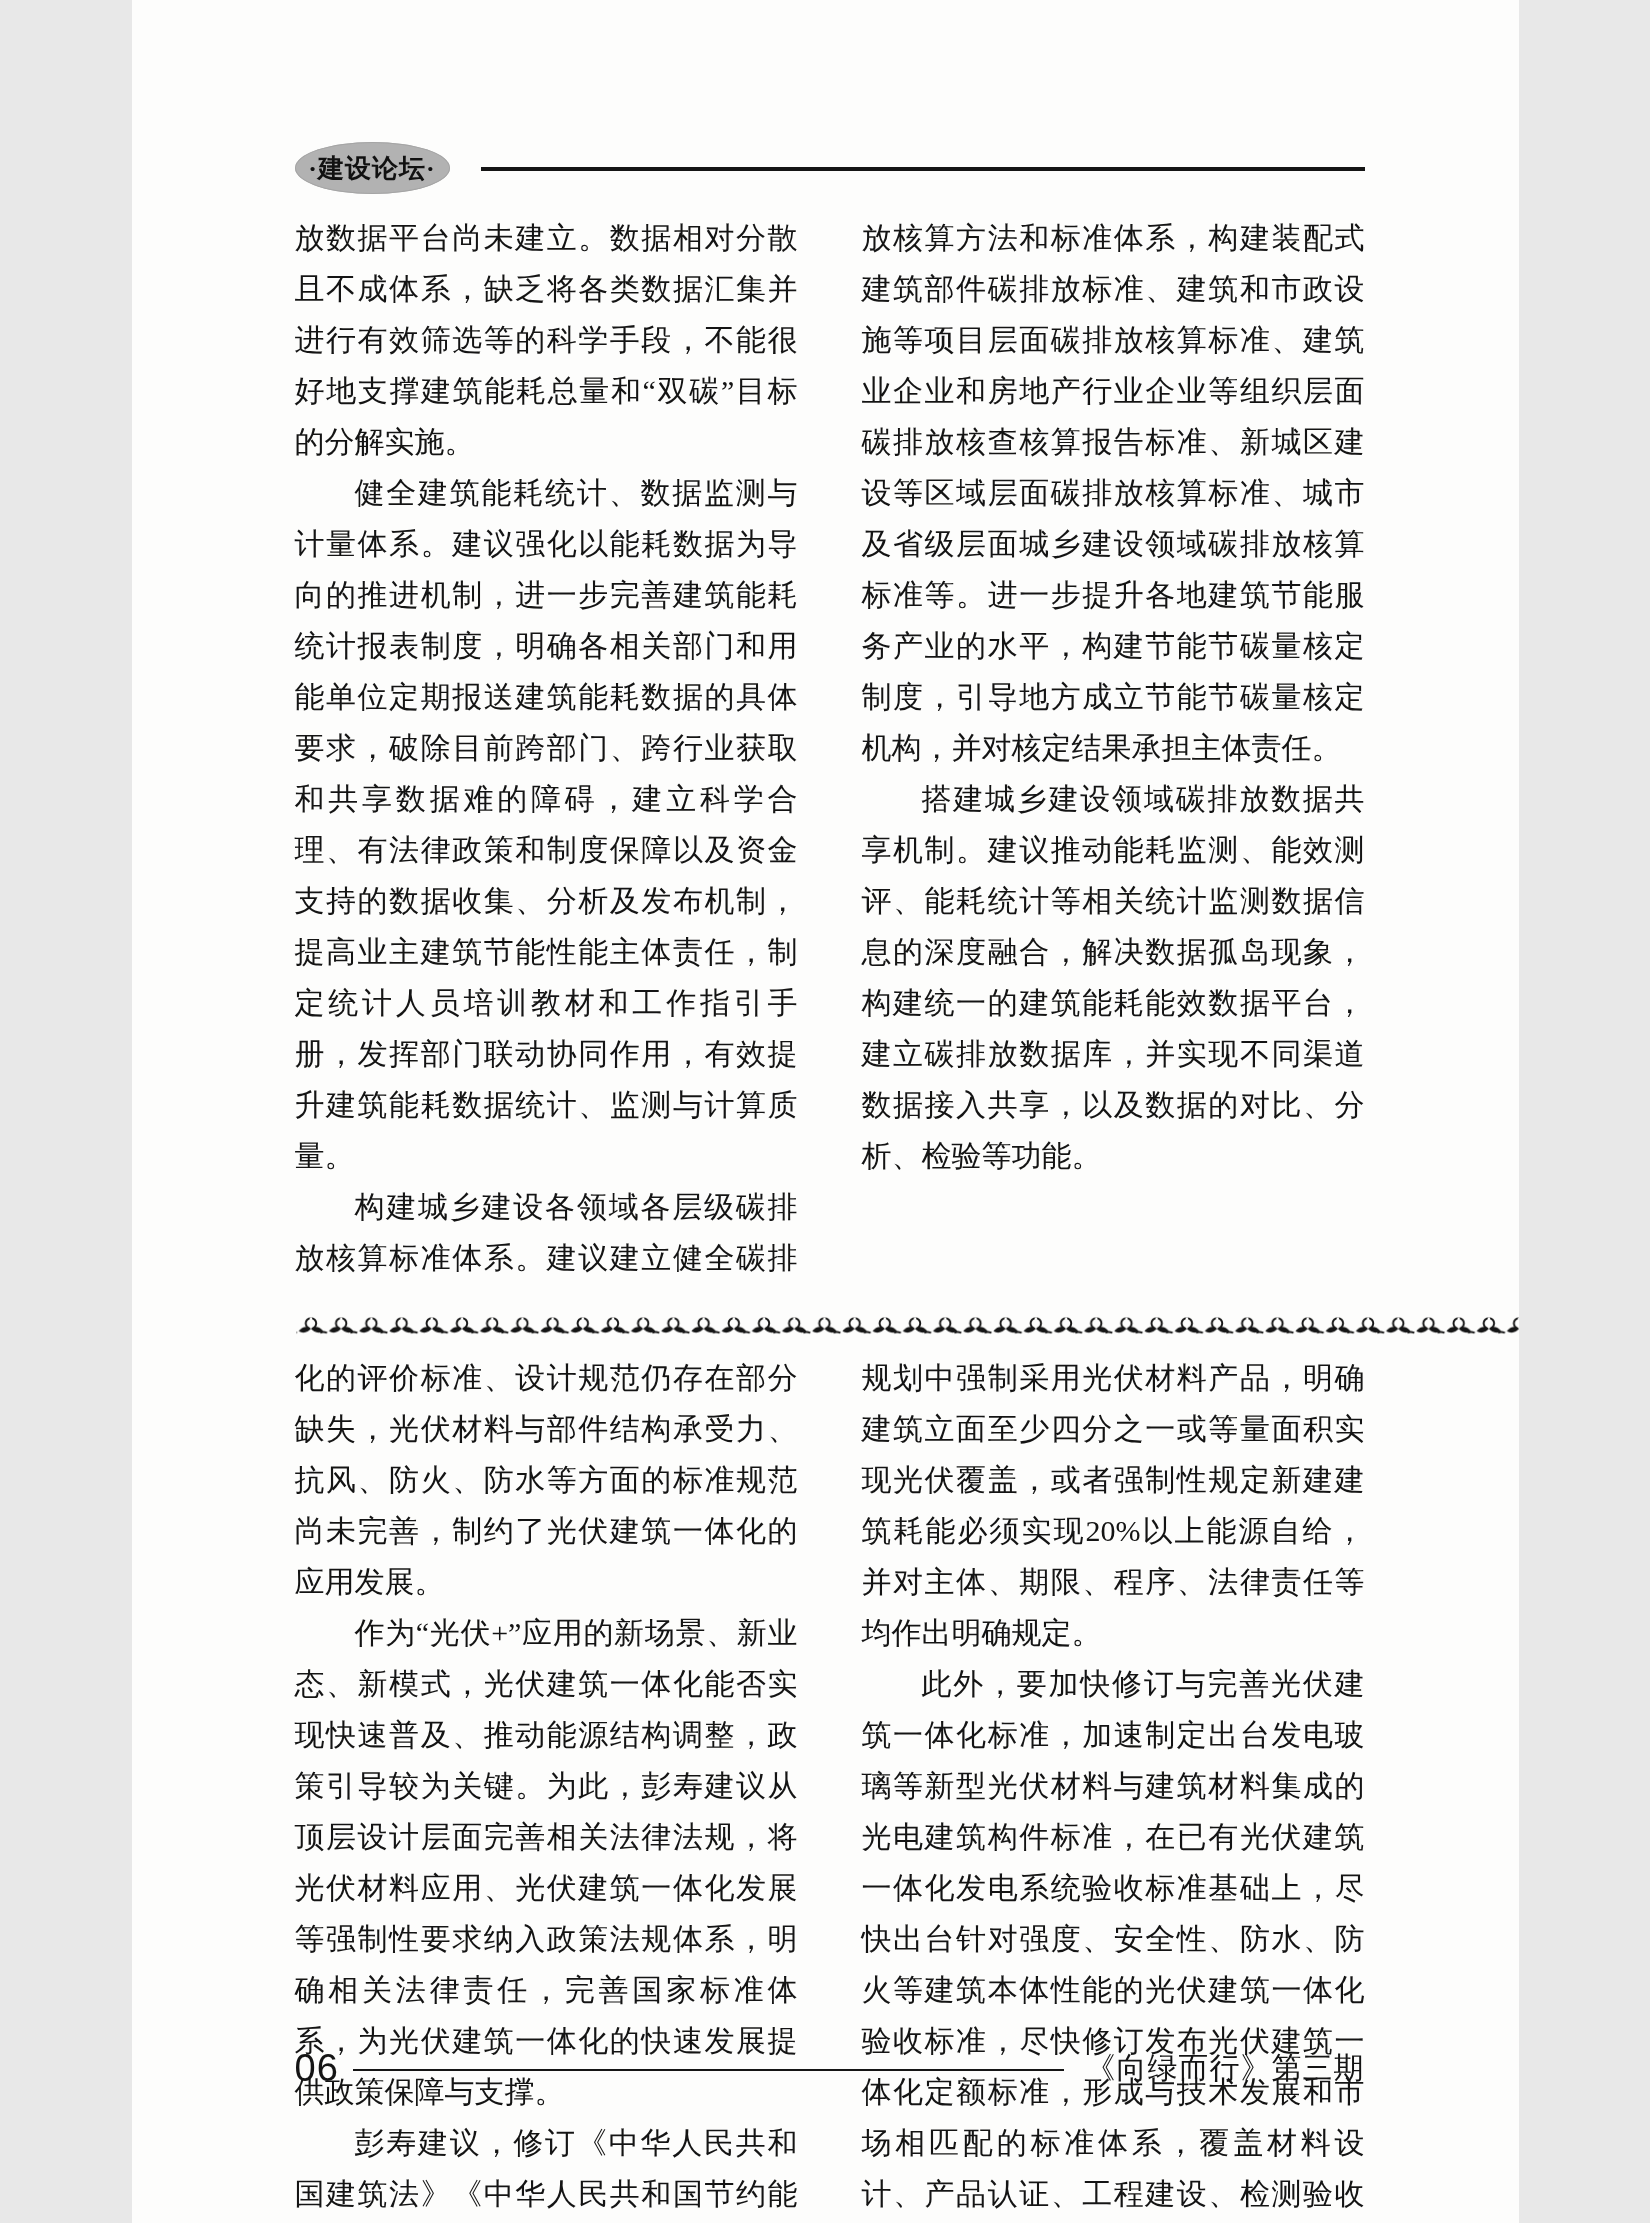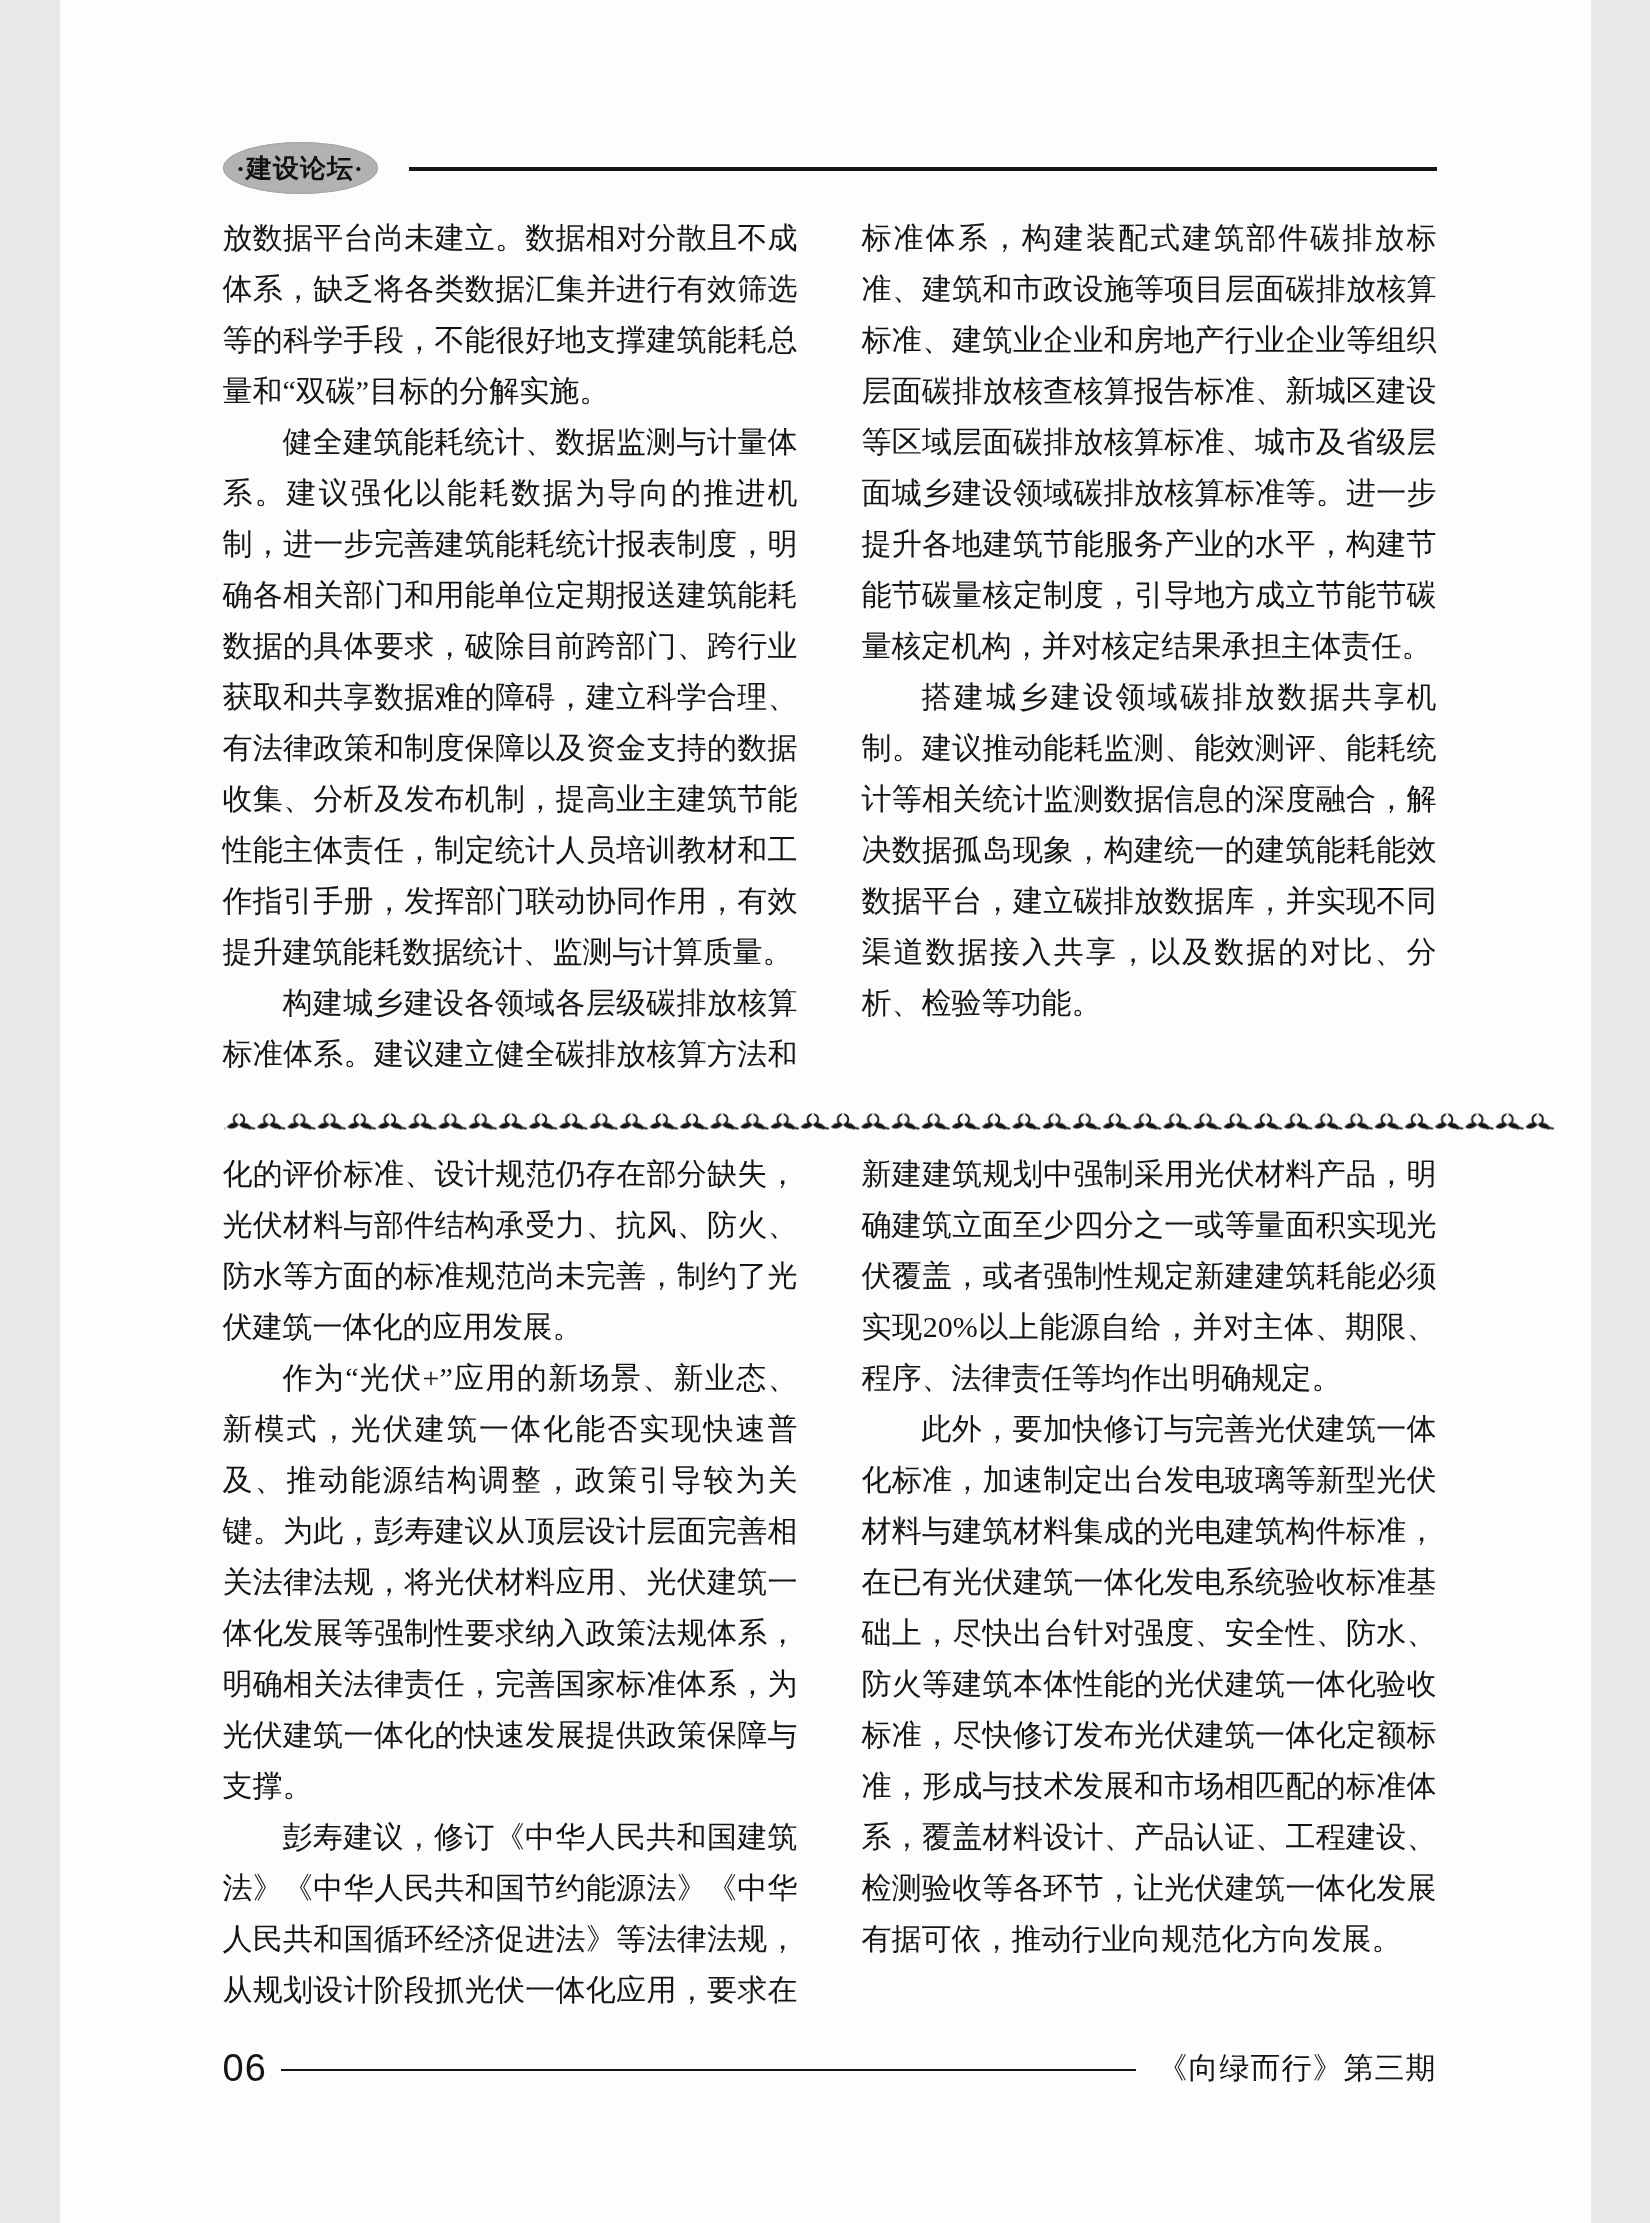--- a/index.html
+++ b/index.html
@@ -1,19 +1,19 @@
 <!DOCTYPE html>
 <html lang="zh"><head>
 <meta charset="utf-8">
 <style>
   html,body{margin:0;padding:0;}
   body{background:#e8e8e8;}
   .page{
     position:relative;
-    width:1531px;height:2223px;
+    width:1387px;height:2223px;
     margin:0 auto;
     background:#fdfdfc;
     overflow:hidden;
     color:#141414;
     font-family:"Liberation Serif","DejaVu Serif",serif;
   }
   .content{padding:0 154px 0 163px;}
 
   
   .header{

